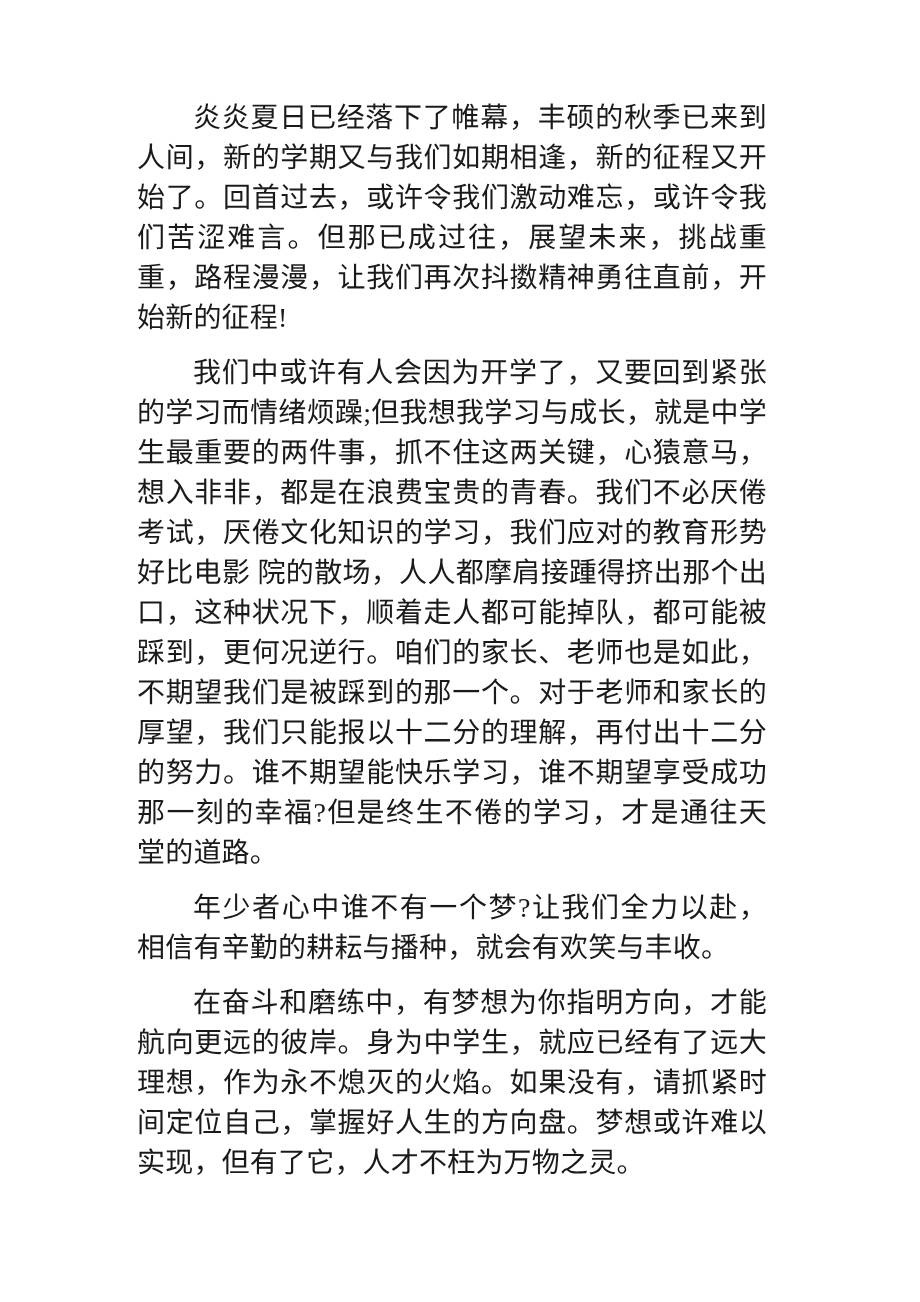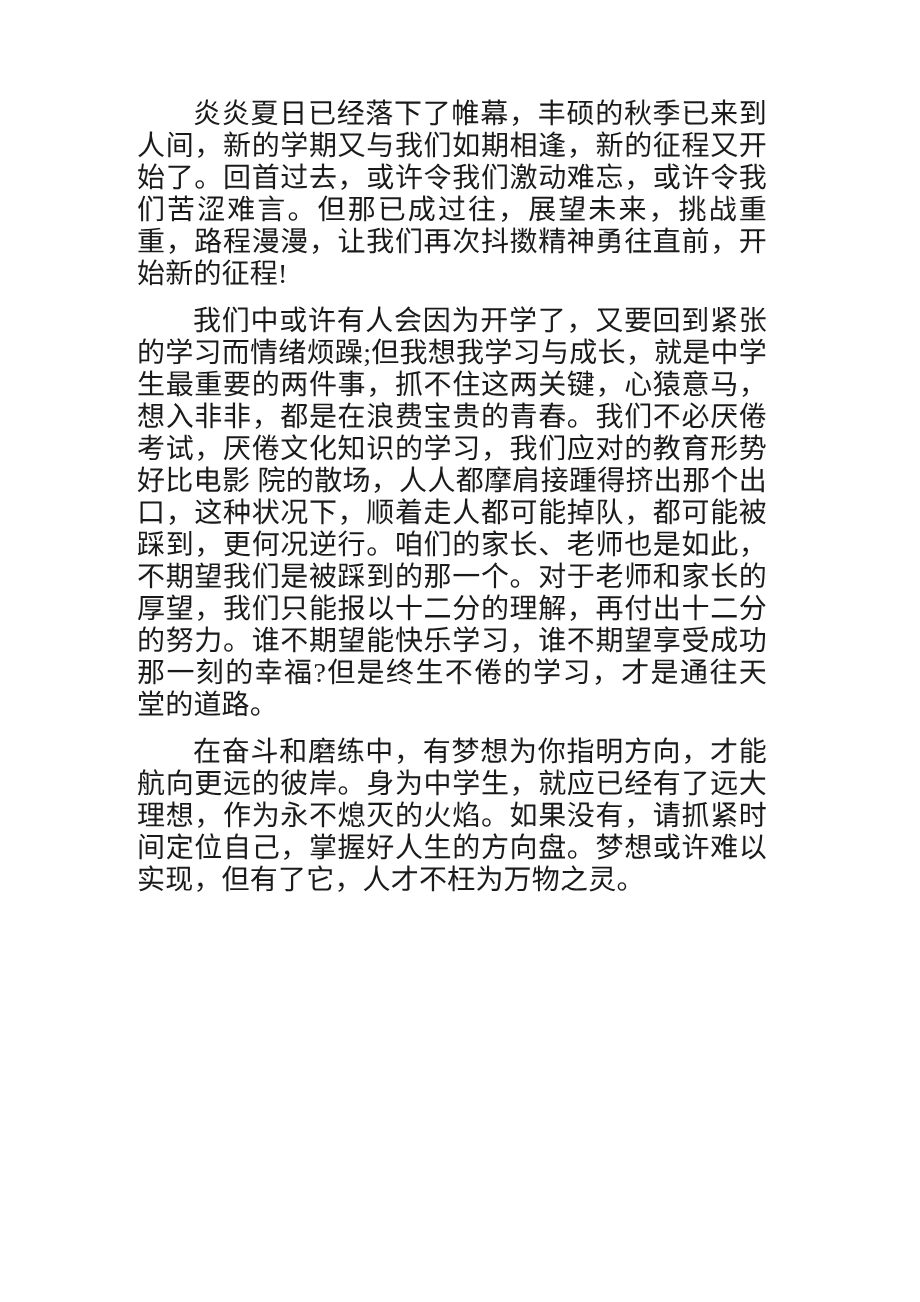--- a/index.html
+++ b/index.html
@@ -27,21 +27,21 @@
     position: absolute;
     left: 137px;
     top: 98px;
     width: 630px;
   }
 
   .para {
     margin: 0 0 15px 0;
     padding: 0;
     font-size: 28px;
-    line-height: 32px;
+    line-height: 40px;
     color: #1a1a1a;
     text-align: justify;
     text-justify: inter-ideograph;
     text-indent: 2em;
     font-weight: 400;
     letter-spacing: 0.2px;
     word-break: break-all;
     overflow-wrap: break-word;
     white-space: pre-wrap;
   }
@@ -54,18 +54,19 @@
 <body>
 
 <div id="page">
 
   <div id="doc-body">
 
     <p class="para">炎炎夏日已经落下了帷幕，丰硕的秋季已来到人间，新的学期又与我们如期相逢，新的征程又开始了。回首过去，或许令我们激动难忘，或许令我们苦涩难言。但那已成过往，展望未来，挑战重重，路程漫漫，让我们再次抖擞精神勇往直前，开始新的征程!</p>
 
     <p class="para">我们中或许有人会因为开学了，又要回到紧张的学习而情绪烦躁;但我想我学习与成长，就是中学生最重要的两件事，抓不住这两关键，心猿意马，想入非非，都是在浪费宝贵的青春。我们不必厌倦考试，厌倦文化知识的学习，我们应对的教育形势好比电影 院的散场，人人都摩肩接踵得挤出那个出口，这种状况下，顺着走人都可能掉队，都可能被踩到，更何况逆行。咱们的家长、老师也是如此，不期望我们是被踩到的那一个。对于老师和家长的厚望，我们只能报以十二分的理解，再付出十二分的努力。谁不期望能快乐学习，谁不期望享受成功那一刻的幸福?但是终生不倦的学习，才是通往天堂的道路。</p>
 
+    <p class="para">年少者心中谁不有一个梦?让我们全力以赴，相信有辛勤的耕耘与播种，就会有欢笑与丰收。</p>
 
     <p class="para">在奋斗和磨练中，有梦想为你指明方向，才能航向更远的彼岸。身为中学生，就应已经有了远大理想，作为永不熄灭的火焰。如果没有，请抓紧时间定位自己，掌握好人生的方向盘。梦想或许难以实现，但有了它，人才不枉为万物之灵。</p>
 
   </div>
 
 </div>
 
 </body></html>

